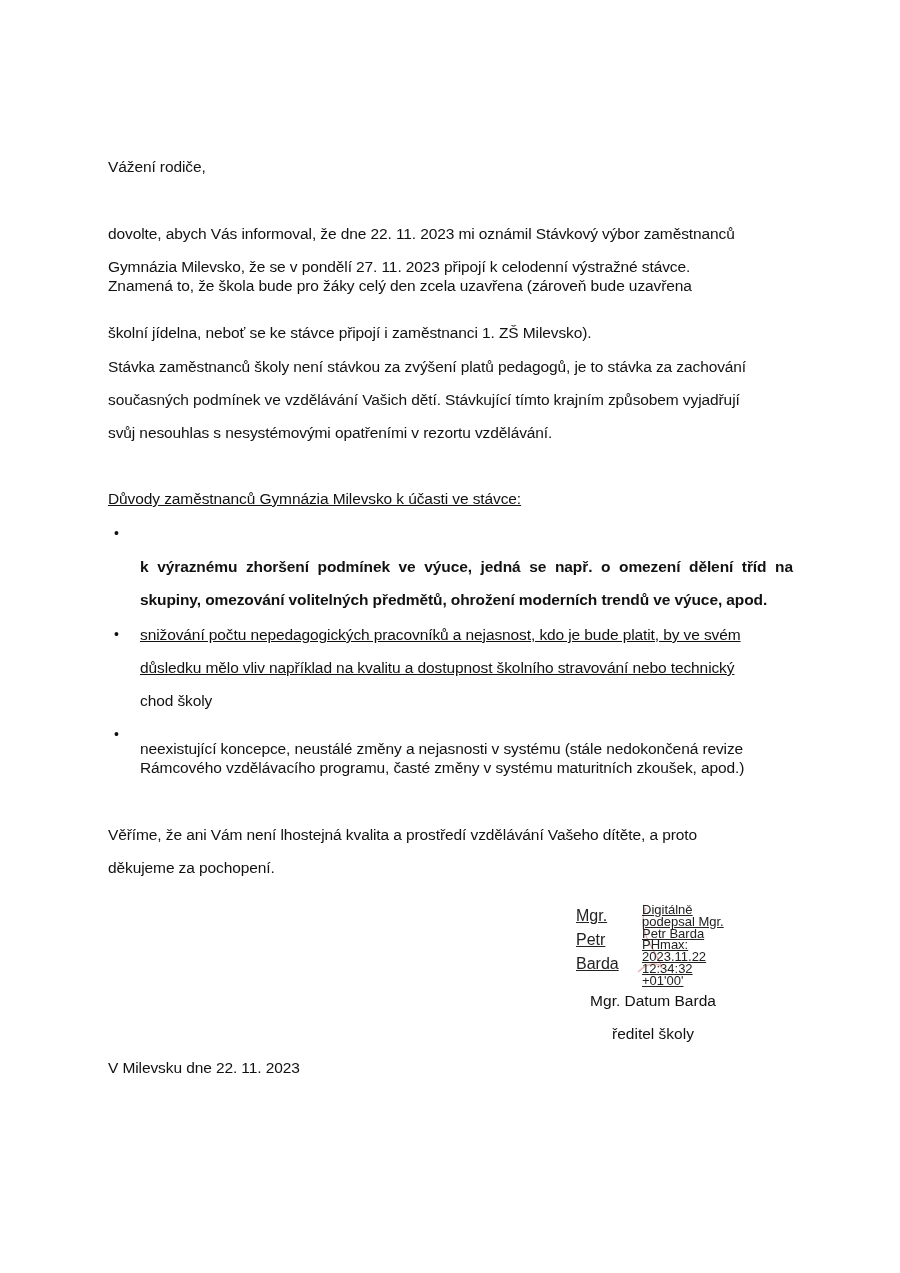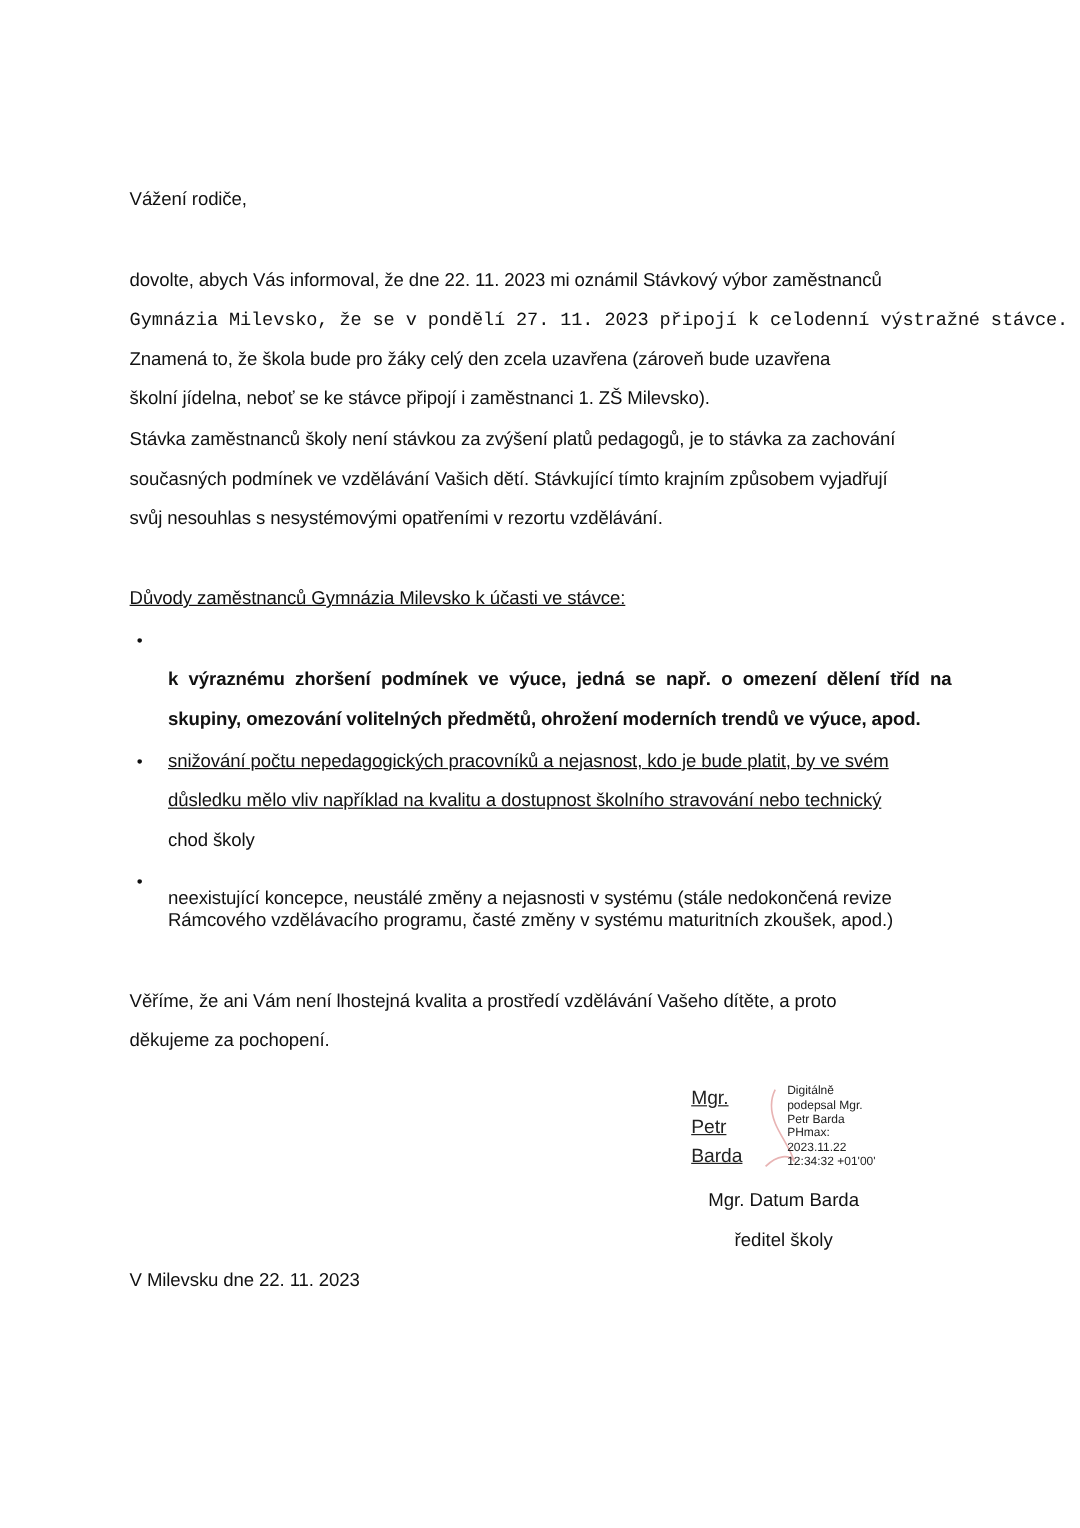--- a/index.html
+++ b/index.html
@@ -2,35 +2,35 @@
 <html><head>
 <meta charset="utf-8">
 <style>
   html, body { margin: 0; padding: 0; background: #ffffff; }
   body { width: 900px; height: 1273px; position: relative; overflow: hidden;
          font-family: "Liberation Sans", sans-serif; color: #111; }
   .page { position: absolute; left: 0; top: 0; width: 900px; height: 1042px; margin-top: 48px; }
   .line { position: absolute; left: 108px; font-size: 15.5px; white-space: nowrap; letter-spacing: -0.1px; }
   .greeting { top: 110px; }
   .p1 { top: 177px; }
-  .p2 { top: 210px; font-family: Liberation Mono, monospace; }
-  .p3 { top: 243px; }
+  .p2 { top: 210px; }
+  .p3 { top: 229px; }
   .p4 { top: 276px; }
   .p5 { top: 310px; }
   .p6 { top: 343px; }
   .p7 { top: 376px; }
   .heading { top: 442px; text-decoration: underline; }
   .bullet { position: absolute; left: 114px; font-size: 14px; }
   .bl { position: absolute; left: 140px; font-size: 15.5px; white-space: nowrap; letter-spacing: -0.1px; }
   .bold { font-weight: bold; }
   .justify { width: 653px; text-align: justify; text-align-last: justify; display: block; }
   .sigblock { position: absolute; left: 576px; top: 856px; width: 160px; height: 78px; }
   .signame { position: absolute; left: 0; top: 0; font-size: 16px; line-height: 24px; color: #222; text-decoration: underline; }
   .sigmark { position: absolute; left: 52px; top: 2px; width: 40px; height: 76px; }
-  .sigdetails { position: absolute; left: 80px; top: 0; font-size: 10px; line-height: 11.8px; color: #222; }
+  .sigdetails { position: absolute; left: 66px; top: 0; font-size: 13px; line-height: 11.8px; color: #222; text-decoration: underline; }
   .center { position: absolute; left: 560px; width: 186px; text-align: center; font-size: 15.5px; }
   .signer { top: 944px; }
   .role { top: 977px; }
   .place { top: 1011px; }
 </style>
 </head>
 <body>
 
 <div class="page">
 

